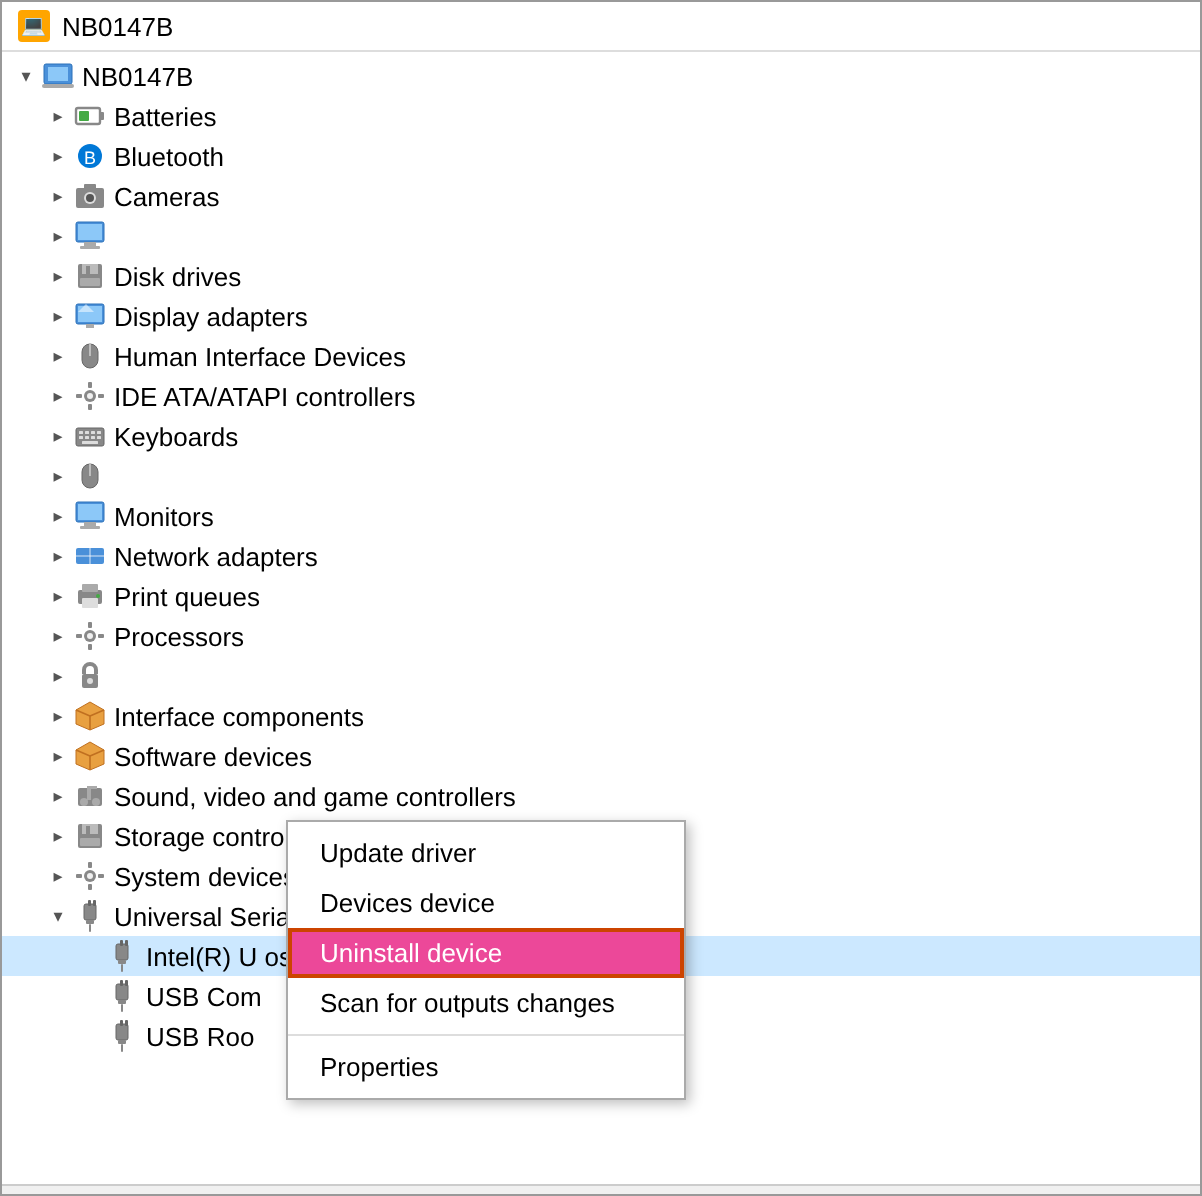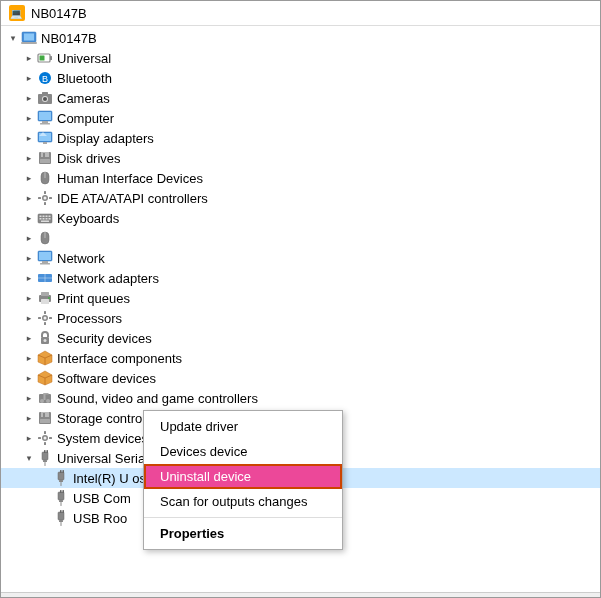--- a/index.html
+++ b/index.html
@@ -124,21 +124,21 @@
     }
 
     .context-menu-item.active {
       background: #ec4899;
       color: #fff;
       outline: 2px solid #cc4400;
       outline-offset: -2px;
     }
 
     .context-menu-item.bold {
-      font-weight: bold;
+      font-weight: normal;
     }
 
     .context-menu-sep {
       height: 1px;
       background: #ddd;
       margin: 3px 0;
     }
 
     .status-bar {
       background: #f0f0f0;
@@ -174,21 +174,21 @@
       <div class="tree-item">
         <span class="indent" style="width: 16px;"></span>
         <span class="expand-btn collapsed"></span>
         <span class="tree-icon">
           <svg width="16" height="16" viewBox="0 0 16 16">
             <rect x="1" y="4" width="12" height="8" rx="1" fill="none" stroke="#888" stroke-width="1.2"></rect>
             <rect x="13" y="6" width="2" height="4" rx="0.5" fill="#888"></rect>
             <rect x="2.5" y="5.5" width="5" height="5" rx="0.5" fill="#4a4"></rect>
           </svg>
         </span>
-        <span class="item-label">Universal</span>
+        <span class="item-label">Batteries</span>
       </div>
       <div class="tree-item">
         <span class="indent" style="width: 16px;"></span>
         <span class="expand-btn collapsed"></span>
         <span class="tree-icon">
           <svg width="16" height="16" viewBox="0 0 16 16">
             <circle cx="8" cy="8" r="6" fill="#0078d7"></circle>
             <text x="8" y="12" text-anchor="middle" font-size="9" fill="white">B</text>
           </svg>
         </span>
@@ -211,47 +211,46 @@
         <span class="indent" style="width: 16px;"></span>
         <span class="expand-btn collapsed"></span>
         <span class="tree-icon">
           <svg width="16" height="16" viewBox="0 0 16 16">
             <rect x="1" y="1" width="14" height="10" rx="1" fill="#4a90d9" stroke="#2a70b9" stroke-width="0.5"></rect>
             <rect x="2" y="2" width="12" height="8" fill="#8cc8f8"></rect>
             <rect x="5" y="11" width="6" height="2" fill="#aaa"></rect>
             <rect x="3" y="13" width="10" height="1.5" rx="0.5" fill="#aaa"></rect>
           </svg>
         </span>
-        <span class="item-label">Computer</span>
+      </div>
+      <div class="tree-item">
+        <span class="indent" style="width: 16px;"></span>
+        <span class="expand-btn collapsed"></span>
+        <span class="tree-icon">
+          <svg width="16" height="16" viewBox="0 0 16 16">
+            <rect x="2" y="2" width="12" height="12" rx="1" fill="#888"></rect>
+            <rect x="4" y="2" width="8" height="5" fill="#bbb"></rect>
+            <rect x="6" y="3" width="2" height="4" fill="#888"></rect>
+            <rect x="3" y="9" width="10" height="4" rx="0.5" fill="#aaa"></rect>
+          </svg>
+        </span>
+        <span class="item-label">Disk drives</span>
       </div>
       <div class="tree-item">
         <span class="indent" style="width: 16px;"></span>
         <span class="expand-btn collapsed"></span>
         <span class="tree-icon">
           <svg width="16" height="16" viewBox="0 0 16 16">
             <rect x="1" y="2" width="14" height="10" rx="1" fill="#4a90d9" stroke="#2a70b9" stroke-width="0.5"></rect>
             <rect x="2" y="3" width="12" height="8" fill="#8cc8f8"></rect>
             <rect x="6" y="12" width="4" height="2" fill="#aaa"></rect>
             <polygon points="2,6 6,2 10,6" fill="rgba(255,255,255,0.5)"></polygon>
           </svg>
         </span>
         <span class="item-label">Display adapters</span>
-      </div>
-      <div class="tree-item">
-        <span class="indent" style="width: 16px;"></span>
-        <span class="expand-btn collapsed"></span>
-        <span class="tree-icon">
-          <svg width="16" height="16" viewBox="0 0 16 16">
-            <rect x="2" y="2" width="12" height="12" rx="1" fill="#888"></rect>
-            <rect x="4" y="2" width="8" height="5" fill="#bbb"></rect>
-            <rect x="6" y="3" width="2" height="4" fill="#888"></rect>
-            <rect x="3" y="9" width="10" height="4" rx="0.5" fill="#aaa"></rect>
-          </svg>
-        </span>
-        <span class="item-label">Disk drives</span>
       </div>
       <div class="tree-item">
         <span class="indent" style="width: 16px;"></span>
         <span class="expand-btn collapsed"></span>
         <span class="tree-icon">
           <svg width="16" height="16" viewBox="0 0 16 16">
             <rect x="4" y="2" width="8" height="12" rx="4" fill="#888" stroke="#666" stroke-width="0.5"></rect>
             <line x1="8" y1="2" x2="8" y2="8" stroke="#ccc" stroke-width="0.8"></line>
           </svg>
         </span>
@@ -305,21 +304,21 @@
         <span class="indent" style="width: 16px;"></span>
         <span class="expand-btn collapsed"></span>
         <span class="tree-icon">
           <svg width="16" height="16" viewBox="0 0 16 16">
             <rect x="1" y="1" width="14" height="10" rx="1" fill="#4a90d9" stroke="#2a70b9" stroke-width="0.5"></rect>
             <rect x="2" y="2" width="12" height="8" fill="#8cc8f8"></rect>
             <rect x="5" y="11" width="6" height="2" fill="#aaa"></rect>
             <rect x="3" y="13" width="10" height="1.5" rx="0.5" fill="#aaa"></rect>
           </svg>
         </span>
-        <span class="item-label">Network</span>
+        <span class="item-label">Monitors</span>
       </div>
       <div class="tree-item">
         <span class="indent" style="width: 16px;"></span>
         <span class="expand-btn collapsed"></span>
         <span class="tree-icon">
           <svg width="16" height="16" viewBox="0 0 16 16">
             <rect x="1" y="4" width="14" height="8" rx="1" fill="#4a90d9"></rect>
             <line x1="1" y1="8" x2="15" y2="8" stroke="#fff" stroke-width="0.8" opacity="0.5"></line>
             <line x1="8" y1="4" x2="8" y2="12" stroke="#fff" stroke-width="0.8" opacity="0.5"></line>
           </svg>
@@ -357,21 +356,20 @@
       <div class="tree-item">
         <span class="indent" style="width: 16px;"></span>
         <span class="expand-btn collapsed"></span>
         <span class="tree-icon">
           <svg width="16" height="16" viewBox="0 0 16 16">
             <rect x="4" y="7" width="8" height="7" rx="1" fill="#888"></rect>
             <path d="M5,7 V5 a3,3 0 0,1 6,0 V7" fill="none" stroke="#888" stroke-width="2"></path>
             <circle cx="8" cy="10.5" r="1.5" fill="#ddd"></circle>
           </svg>
         </span>
-        <span class="item-label">Security devices</span>
       </div>
       <div class="tree-item">
         <span class="indent" style="width: 16px;"></span>
         <span class="expand-btn collapsed"></span>
         <span class="tree-icon">
           <svg width="16" height="16" viewBox="0 0 16 16">
             <polygon points="8,1 15,5 15,12 8,15 1,12 1,5" fill="#e8a040" stroke="#c07020" stroke-width="0.5"></polygon>
             <line x1="1" y1="5" x2="8" y2="8" stroke="#c07020" stroke-width="0.8"></line>
             <line x1="15" y1="5" x2="8" y2="8" stroke="#c07020" stroke-width="0.8"></line>
             <line x1="8" y1="8" x2="8" y2="15" stroke="#c07020" stroke-width="0.8"></line>

